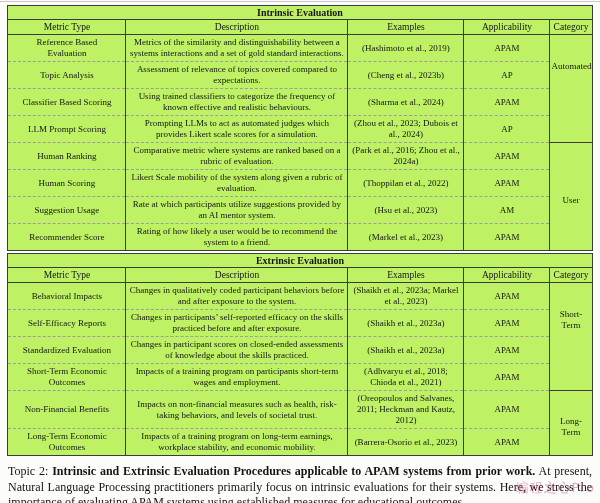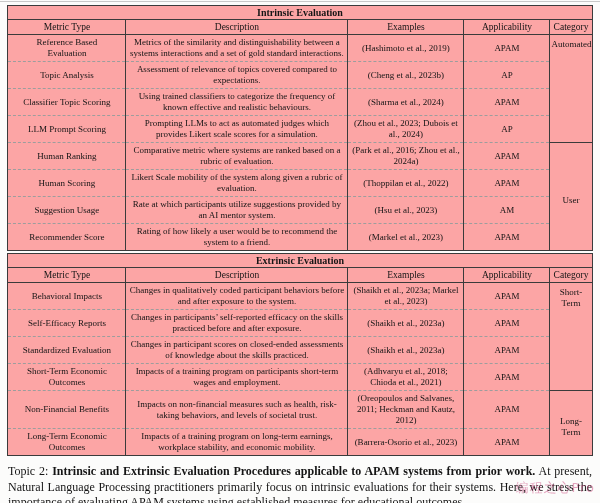--- a/index.html
+++ b/index.html
@@ -15,21 +15,21 @@
     position: absolute; top: 1px; left: 0; width: 100%;
     border-top: 1px solid #c9c9c9;
   }
   .tables-root { padding-top: 5px; }
   table.eval-table {
     border-collapse: collapse;
     table-layout: fixed;
     width: 584px;
     margin: 0 auto;
     border: 1.4px solid #3b3b3b;
-    background: #fca5a5;
+    background: #bef264;
   }
   table.eval-table + table.eval-table { margin-top: 2px; }
   th, td {
     border-left: 1px solid #3b3b3b;
     overflow: hidden;
   }
   th:first-child, td:first-child { border-left: none; }
   .title-cell {
     font-weight: bold;
     text-align: center;
@@ -48,21 +48,21 @@
     font-size: 9px;
     line-height: 11px;
     text-align: center;
     vertical-align: middle;
     padding: 2px 2px;
   }
   tbody td.metric-cell { padding: 2px 8px; margin-top: 28px; }
   tbody td.category-cell { padding: 2px 1px; }
   tbody tr + tr td { border-top: 1px dashed #9d9d9d; }
   tbody td.cat-solid-top { border-top: 1px solid #3b3b3b; }
-  tbody td.cat-top { vertical-align: top; padding-top: 4px; margin-left: 24px; }
+  tbody td.cat-top { vertical-align: top; padding-top: 26px; margin-left: 24px; }
   tbody td.cat-mid { vertical-align: middle; padding-top: 9px; }
   .caption {
     width: 584px;
     margin: 8px auto 0;
     font-size: 12px;
     line-height: 15.5px;
     text-align: justify;
   }
   .watermark {
     position: absolute;
@@ -110,21 +110,21 @@
           <td class="applic-cell">APAM</td>
           <td class="category-cell cat-top" rowspan="4">Automated</td>
         </tr>
         <tr>
           <td class="metric-cell">Topic Analysis</td>
           <td class="desc-cell">Assessment of relevance of topics covered compared to expectations.</td>
           <td class="examples-cell">(Cheng et al., 2023b)</td>
           <td class="applic-cell">AP</td>
         </tr>
         <tr>
-          <td class="metric-cell">Classifier Topic Scoring</td>
+          <td class="metric-cell">Classifier Based Scoring</td>
           <td class="desc-cell">Using trained classifiers to categorize the frequency of known effective and realistic behaviours.</td>
           <td class="examples-cell">(Sharma et al., 2024)</td>
           <td class="applic-cell">APAM</td>
         </tr>
         <tr>
           <td class="metric-cell">LLM Prompt Scoring</td>
           <td class="desc-cell">Prompting LLMs to act as automated judges which provides Likert scale scores for a simulation.</td>
           <td class="examples-cell">(Zhou et al., 2023; Dubois et al., 2024)</td>
           <td class="applic-cell">AP</td>
         </tr>

